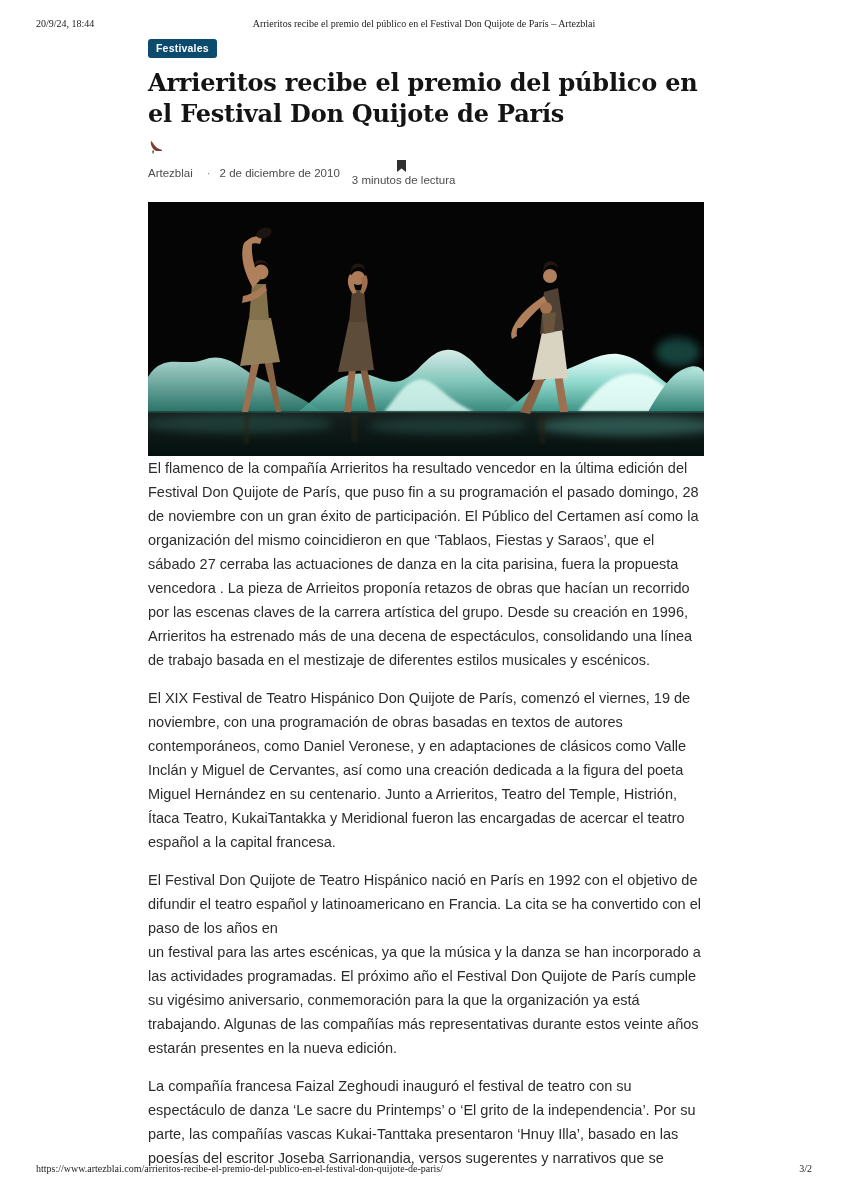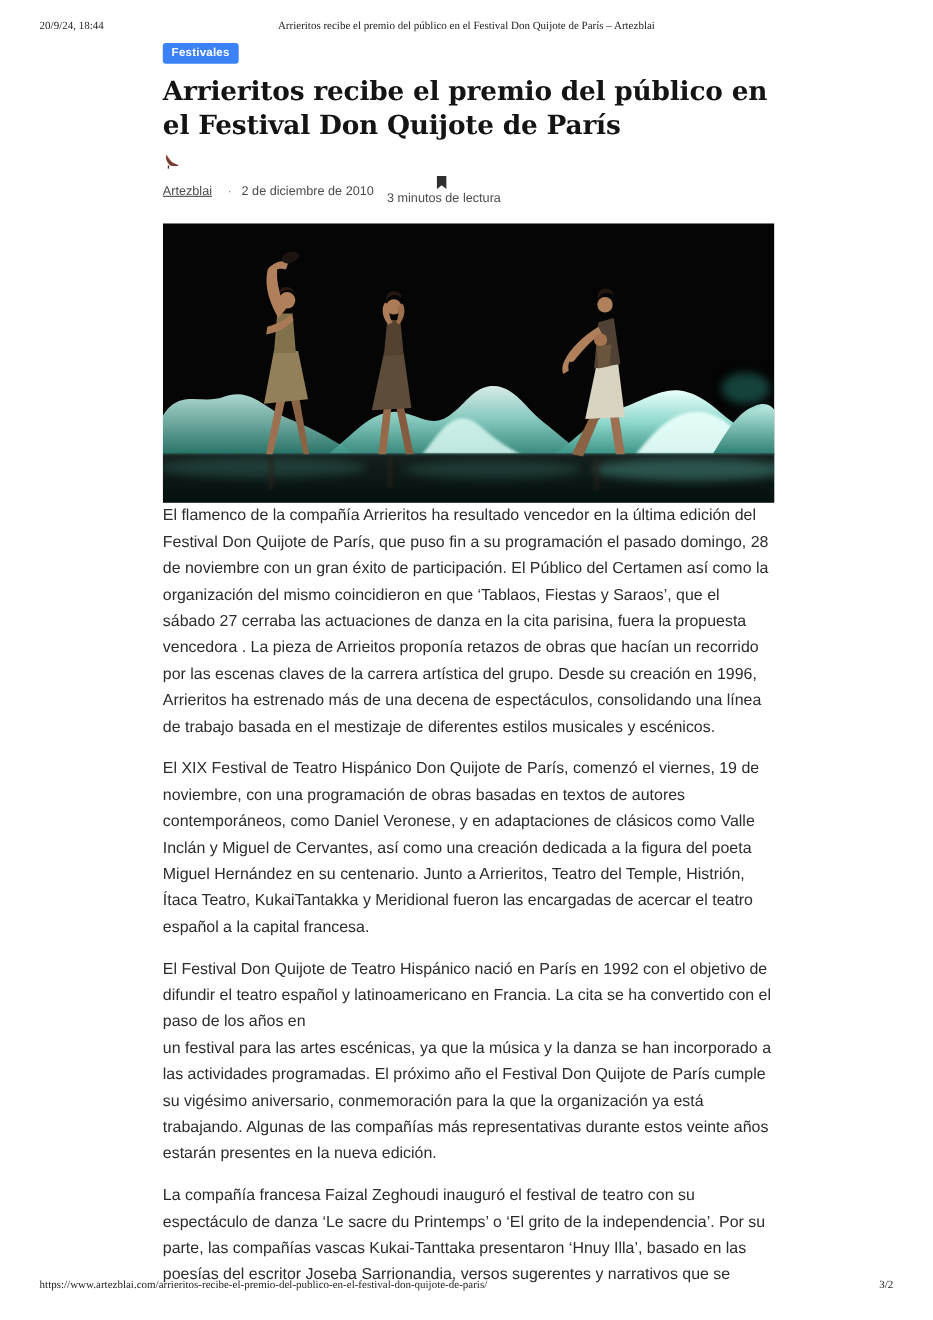--- a/index.html
+++ b/index.html
@@ -51,21 +51,21 @@
     color: #141414;
     margin-top: 9px;
     letter-spacing: -0.2px;
   }
   .avatar { margin-top: 10px; width: 16px; height: 16px; display: block; }
   .byline {
     margin-top: 5px;
     display: flex; align-items: center;
     font-size: 11.5px; color: #4c4c4c;
   }
-  .byline .author { color: #4c4c4c; cursor: pointer; text-decoration: underline; }
+  .byline .author { color: #4c4c4c; cursor: pointer; }
   .byline .dot { margin: 0 9px 0 14px; color: #8a8a8a; }
   .byline .read-time { display: inline-flex; align-items: center; margin-left: 12px; flex-direction: column; }
   .byline .bookmark { margin-right: 4px; display: inline-block; }
 
   .photo-wrap { margin-top: 16px; width: 556px; height: 254px; }
   .photo-wrap svg { display: block; }
 
   .article-body { margin-top: 0; }
   .article-body p {
     font-size: 14.5px; line-height: 24px;
@@ -83,21 +83,21 @@
 </head>
 <body>
 
 <div class="print-header">
   <span class="ts">20/9/24, 18:44</span>
   <span class="doc-title">Arrieritos recibe el premio del público en el Festival Don Quijote de París – Artezblai</span>
 </div>
 
 <div class="article-col">
 
-  <span class="category-badge" style="background: #3b82f6;">Festivales</span>
+  <span class="category-badge" style="background: #0c4a6e;">Festivales</span>
 
   <h1 class="article-title">Arrieritos recibe el premio del público en el Festival Don Quijote de París</h1>
 
   
   <span class="avatar">
     <svg width="16" height="16" viewBox="0 0 16 16">
       <path d="M3 2 C5 4 6 6 8 8 C10 10 13 10 14 11 L14 12 L9 12 C7 12 5 10 4 8 C3 6 2.5 4 3 2 Z" fill="#7a3b30"></path>
       <path d="M4.5 11.5 L6 11.5 L5.5 14.5 L4.5 14.5 Z" fill="#5d2a22"></path>
       <path d="M3.2 2.2 C4.5 3.8 5.2 5.4 6.5 7" stroke="#a8584a" stroke-width="0.8" fill="none"></path>
     </svg>

